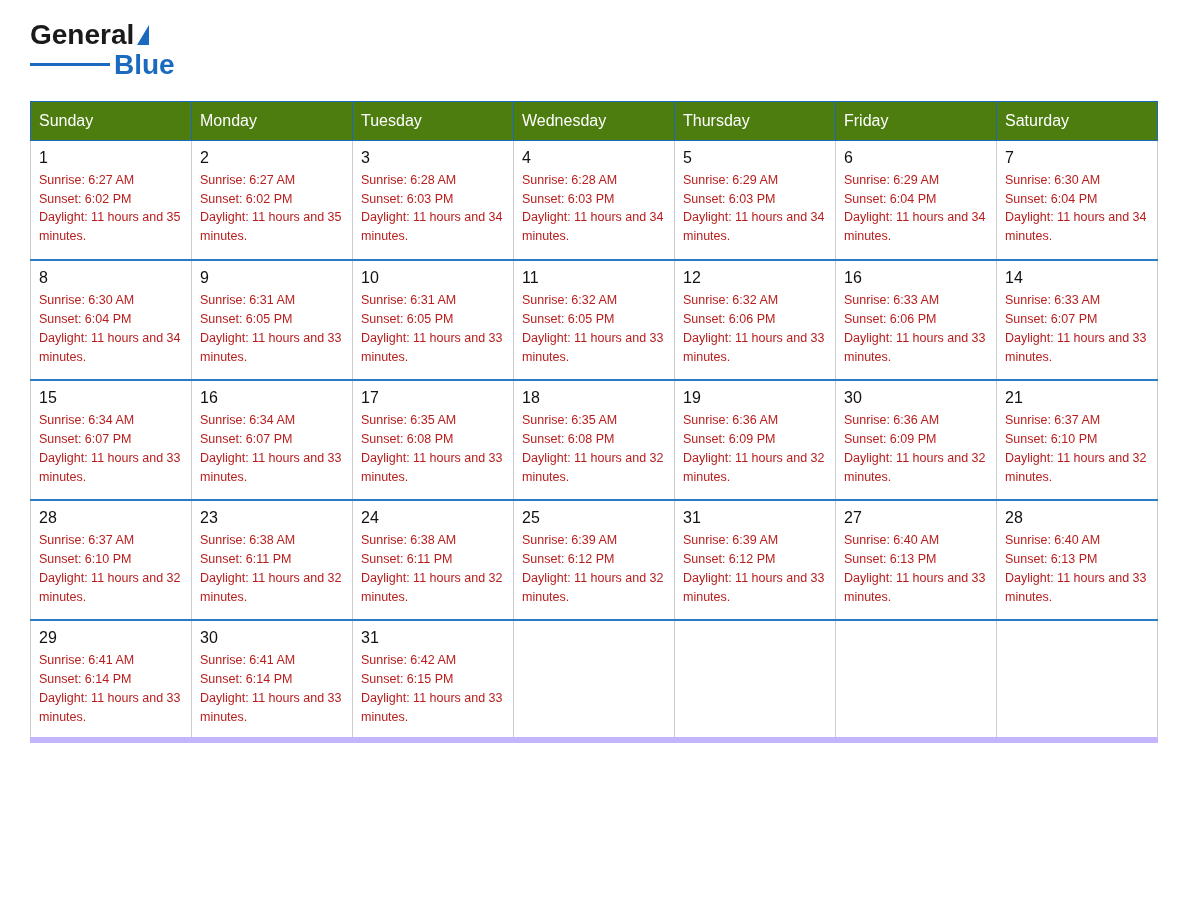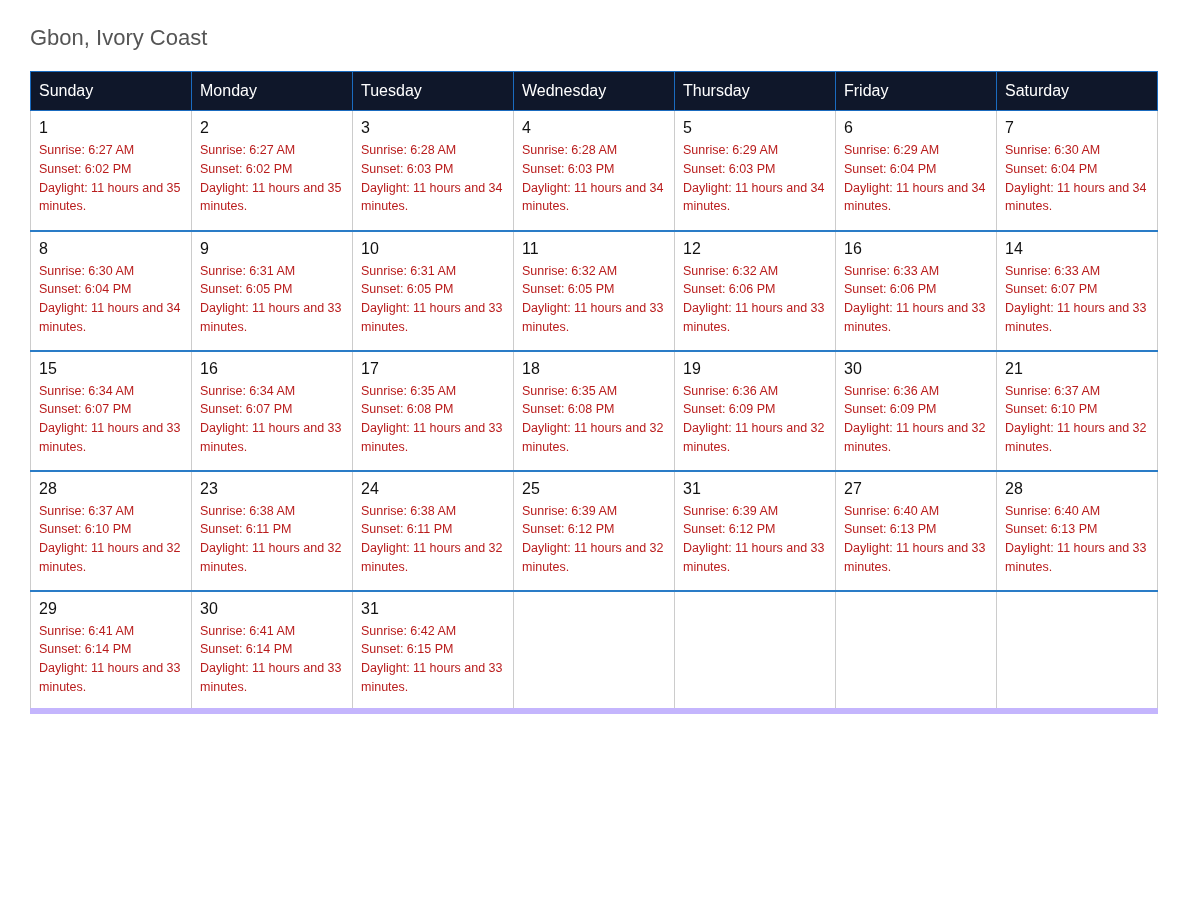--- a/index.html
+++ b/index.html
@@ -40,21 +40,21 @@
       font-size: 22px;
       color: #555;
       margin-top: 5px;
     }
     .calendar-table {
       width: 100%;
       border-collapse: collapse;
       border: 1px solid #999;
     }
     .calendar-table th {
-      background: #0f172a;
+      background: #4d7c0f;
       color: #fff;
       padding: 10px 8px;
       font-size: 16px;
       font-weight: normal;
       text-align: left;
       border: 1px solid #1a6bbf;
     }
     .calendar-table td {
       vertical-align: top;
       padding: 8px;
@@ -84,22 +84,32 @@
       background: #fff;
     }
     .row-divider td {
       border-top: 2px solid #2a7cc7;
     }
   </style>
 </head>
 <body>
 
 <div class="header">
+  <div class="logo">
+    <div style="display:flex; align-items:center; gap:2px;">
+      <span class="logo-text">
+        <span style="color:#1a1a1a;">General</span><span style="display:inline-block; width:0; height:0; border-left:12px solid transparent; border-right:0px solid transparent; border-bottom:20px solid #1a6bbf; margin-left:3px; vertical-align:middle; position:relative; top:-2px;"></span>
+      </span>
+    </div>
+    <div style="display:flex; align-items:center; margin-top:-2px;">
+      <div style="width:80px; height:3px; background:#1a6bbf; margin-right:4px;"></div>
+      <span style="font-size:28px; font-weight:bold; color:#1a6bbf;">Blue</span>
+    </div>
+  </div>
   <div class="title-section">
-    <div class="location">Gbon, Ivory Coast</div>
   </div>
 </div>
 
 <table class="calendar-table">
   <thead>
     <tr>
       <th>Sunday</th>
       <th>Monday</th>
       <th>Tuesday</th>
       <th>Wednesday</th>

